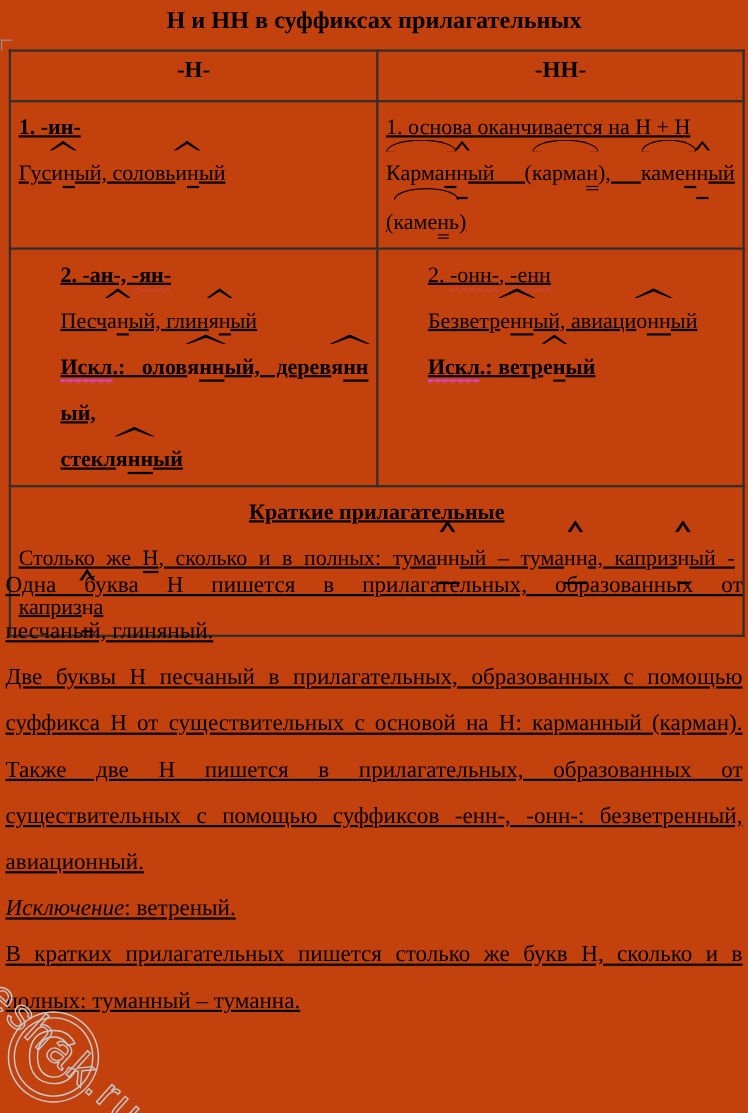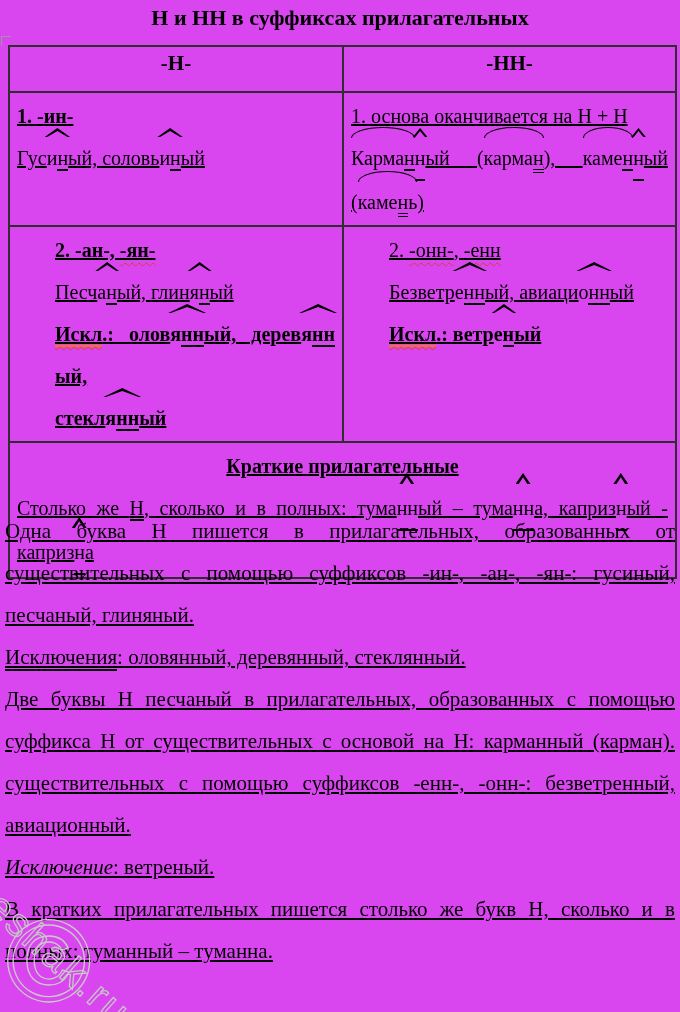--- a/index.html
+++ b/index.html
@@ -1,16 +1,16 @@
 <!DOCTYPE html>
 <html><head>
 <meta charset="utf-8">
 <style>
   html,body { margin:0; padding:0; background:#fff; }
-  .page { position:relative; width:680px; height:1012px; background:#d946ef;
+  .page { position:relative; width:680px; height:1012px; background:#c2410c;
           font-family:"Liberation Serif", serif; color:#000; overflow:hidden; }
 
   .title { text-align:center; font-weight:bold; font-size:22px; padding-top:5px; }
 
   
   .tbl { position:absolute; left:8px; top:45px; width:667px;
          border-collapse:collapse; table-layout:fixed; font-size:20px; }
   .tbl th, .tbl td { border:2px solid #2e2e2e; vertical-align:top;
          padding:2px 7px; text-align:left; font-weight:normal; }
   .tbl th { text-align:center; font-weight:bold; font-size:21px; height:38px; padding-top:4px; }
@@ -35,21 +35,21 @@
       border-radius:50% 50% 0 0 / 100% 100% 0 0; }
   .lam { position:relative; display:inline-block; }
   .lam::before { content:""; position:absolute; left:50%; top:-14px; width:15px; height:11px;
       margin-left:-8px; background:#000;
       clip-path:polygon(0% 100%, 50% 0%, 100% 100%, calc(100% - 3.2px) 100%, 50% 4.2px, 3.2px 100%); }
   .un  { border-bottom:2px solid #000; }
   .uun { border-bottom:4px double #000; }
   .wavy { text-decoration-line:underline; text-decoration-style:wavy;
           text-decoration-color:#d34040; text-decoration-thickness:1px;
           text-underline-offset:5px; }
-  .un.wavy { border-bottom:2px solid #f97316; }
+  .un.wavy { border-bottom:2px solid #d946ef; }
 
   
   .bodytext { position:absolute; left:5px; width:670px; top:510px; font-size:21px; }
   .bodytext .ln { line-height:42px; }
 
   
   .wm { position:absolute; left:-4px; top:872px; transform:rotate(42deg); transform-origin:0 0;
         font-family:"Liberation Sans", sans-serif; font-size:40px; letter-spacing:3px;
         color:transparent; -webkit-text-stroke:1.3px #c6c6c6; pointer-events:none; z-index:5; }
   .cwm { position:absolute; left:6px; top:903px; font-family:"Liberation Sans", sans-serif;
@@ -108,29 +108,26 @@
             <div class="ln jl">Столько же <span class="un">Н</span>, сколько и в полных: тума<span class="lam un">нн</span>ый – тума<span class="lam un">нн</span>а, каприз<span class="lam un">н</span>ый -</div>
             <div class="ln">каприз<span class="lam un">н</span>а</div>
           </td>
     </tr>
   </tbody>
     </table>
 
   <div class="bodytext">
       <div class="para">
         <div class="ln jl">Одна буква Н пишется в прилагательных, образованных от</div>
-        <div class="ln jl">существительных с помощью суффиксов -ин-, -ан-, -ян-: гусиный,</div>
         <div class="ln">песчаный, глиняный.</div>
-      </div>
-      <div class="para">
-        <div class="ln"><span class="un">Исключения</span>: оловянный, деревянный, стеклянный.</div>
       </div>
       <div class="para">
         <div class="ln jl">Две буквы Н песчаный в прилагательных, образованных с помощью</div>
         <div class="ln jl">суффикса Н от существительных с основой на Н: карманный (карман).</div>
+        <div class="ln jl">Также две Н пишется в прилагательных, образованных от</div>
         <div class="ln jl">существительных с помощью суффиксов -енн-, -онн-: безветренный,</div>
         <div class="ln">авиационный.</div>
       </div>
       <div class="para">
         <div class="ln"><span class="i">Исключение</span>: ветреный.</div>
       </div>
       <div class="para">
         <div class="ln jl">В кратких прилагательных пишется столько же букв Н, сколько и в</div>
         <div class="ln">полных: туманный – туманна.</div>
       </div>

